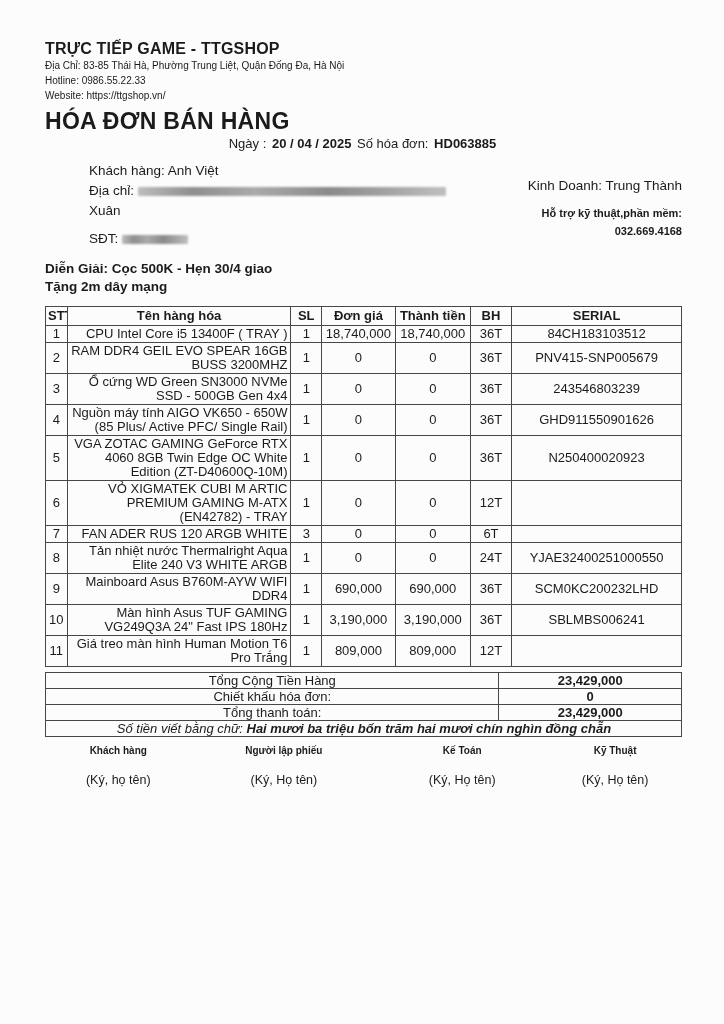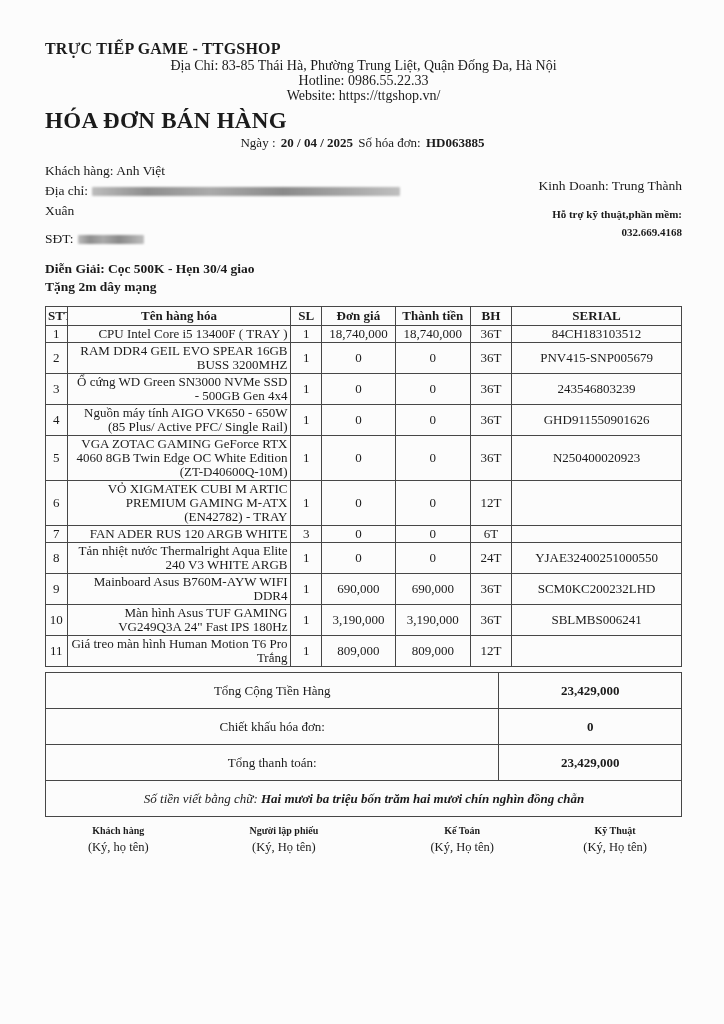--- a/index.html
+++ b/index.html
@@ -1,30 +1,30 @@
 <!DOCTYPE html>
 <html><head>
 <meta charset="utf-8">
 <style>
   html,body { margin:0; padding:0; background:#ffffff; }
   .page {
     width:724px; height:1024px; background:#fcfcfc; color:#1b1b1b;
-    font-family:Liberation Serif, serif;
+    font-family:Liberation Sans, sans-serif;
     box-sizing:border-box; padding:40px 42px 0 45px;
     position:relative; overflow:hidden;
   }
   
   .company-name { font-size:16px; font-weight:bold; letter-spacing:.2px; }
-  .company-line { font-size:14px; line-height:15px;text-align:center; }
+  .company-line { font-size:10px; line-height:15px; }
   .title { text-align:left; font-size:23px; font-weight:bold; margin:5px 0 0 0; letter-spacing:.3px; }
   .date-line { text-align:center; font-size:13px; margin-top:1px; }
   .date-line b { margin:0 2px; }
   
   .info { display:flex; margin-top:12px; font-size:13.5px; }
-  .info-left { width:58%; }
+  .info-left { width:58%;margin-left:44px; }
   .info-left .line { margin-bottom:4px; line-height:16px; }
   .phone-line { margin-top:12px; }
   .info-right { flex:1; text-align:right; }
   .sales-line { margin-top:15px; font-size:13.5px; }
   .support { margin-top:11px; font-weight:bold; font-size:11px; line-height:18px; }
   .redacted {
     display:inline-block; height:9px; vertical-align:middle; border-radius:1px;
     background:linear-gradient(90deg,#bdbdbd,#8e8e8e 18%,#aaaaaa 38%,#8a8a8a 62%,#a5a5a5 82%,#bfbfbf);
     filter:blur(1.3px);
   }
@@ -35,32 +35,32 @@
   
   table.items { width:100%; border-collapse:collapse; margin-top:10px; font-size:13px; table-layout:fixed; }
   .items th, .items td { border:1px solid #474747; padding:1px 3px; line-height:14px; overflow:hidden; }
   .items th { font-weight:bold; text-align:center; padding:2px 2px; }
   .c-stt,.c-qty,.c-num,.c-bh,.c-serial { text-align:center; }
   .c-name { text-align:right; word-wrap:break-word; }
   col.w-stt{width:3.4%} col.w-name{width:35.2%} col.w-qty{width:4.8%}
   col.w-price{width:11.6%} col.w-amt{width:11.8%} col.w-bh{width:6.5%} col.w-serial{width:26.7%}
   
   table.totals { width:100%; border-collapse:collapse; margin-top:5px; font-size:13px; table-layout:fixed; }
-  .totals td { border:1px solid #474747; padding:10px 3px; line-height:15px; }
+  .totals td { border:1px solid #474747; padding:0 3px; line-height:15px; }
   td.t-label { width:70.2%; text-align:center; }
   td.t-value { text-align:center; font-weight:bold; }
   td.words-cell { text-align:center; font-style:italic; padding-left:4px;margin-top:20px; }
   .words-amount { font-weight:bold; }
   
   .signatures { display:flex; margin-top:8px; }
   .sig-col { text-align:center; }
   .sig-col:nth-child(1){width:23%} .sig-col:nth-child(2){width:29%}
   .sig-col:nth-child(3){width:27%} .sig-col:nth-child(4){width:21%}
   .sig-title { font-weight:bold; font-size:10px; }
-  .sig-sub { font-size:12.5px; margin-top:4px; }
+  .sig-sub { font-size:12.5px; margin-top:17px; }
 </style>
 </head>
 <body>
 
 <div class="page">
 
   <div class="company">
     <div class="company-name">TRỰC TIẾP GAME - TTGSHOP</div>
     <div class="company-line">Địa Chỉ: 83-85 Thái Hà, Phường Trung Liệt, Quận Đống Đa, Hà Nội</div>
     <div class="company-line">Hotline: 0986.55.22.33</div>

